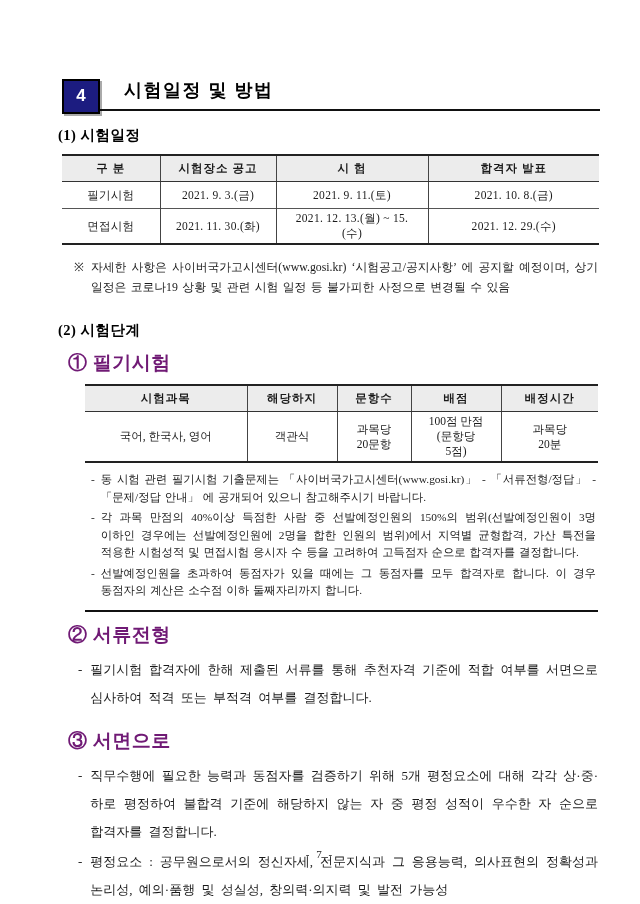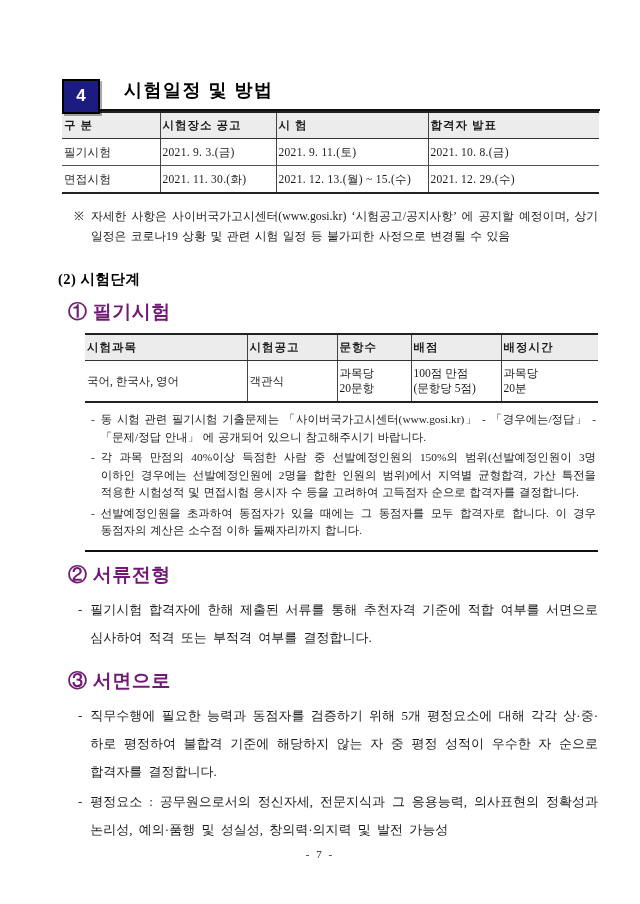--- a/index.html
+++ b/index.html
@@ -65,23 +65,23 @@
 
   
   table.tbl {
     border-collapse: collapse;
     table-layout: fixed;
     font-size: 11.5px;
     border-top: 2px solid #222;
     border-bottom: 2px solid #222;
   }
   table.tbl th, table.tbl td {
-    text-align: left;
+    text-align: center;
     vertical-align: middle;
-    padding: 2px 2px;
+    padding: 2px 14px;
   }
   table.tbl th {
     background: #ececec;
     font-weight: bold;
     border-bottom: 1.5px solid #333;
     height: 21px;
     letter-spacing: 1px;
   }
   table.tbl th + th, table.tbl td + td { border-left: 1px solid #444; }
   table.tbl tbody tr + tr td { border-top: 1px solid #555; }
@@ -157,20 +157,21 @@
 </head>
 <body>
 
 <div class="page">
 
   <div class="sec-header">
     <div class="badge">4</div>
     <div class="sec-title">시험일정 및 방법</div>
   </div>
 
+  <div class="h1">(1) 시험일정</div>
 
   <table class="tbl tbl1">
     <colgroup>
         <col class="c0">
         <col class="c1">
         <col class="c2">
         <col class="c3">
       </colgroup>
     <thead>
       <tr>
@@ -209,21 +210,21 @@
     <colgroup>
         <col class="c0">
         <col class="c1">
         <col class="c2">
         <col class="c3">
         <col class="c4">
       </colgroup>
     <thead>
       <tr>
         <th>시험과목</th>
-        <th>시험공고</th>
+        <th>해당하지</th>
         <th>문항수</th>
         <th>배점</th>
         <th>배정시간</th>
       </tr>
     </thead>
     <tbody>
       <tr>
         <td>국어, 한국사, 영어</td>
         <td>객관식</td>
         <td>
@@ -238,21 +239,21 @@
           <div>과목당</div>
           <div>20분</div>
         </td>
       </tr>
     </tbody>
   </table>
 
   <div class="notes-box">
     <div class="bullet small">
       <span class="dash">-</span>
-      <div class="btext">동 시험 관련 필기시험 기출문제는 「사이버국가고시센터(www.gosi.kr)」 - 「경우에는/정답」 - 「문제/정답 안내」 에 공개되어 있으니 참고해주시기 바랍니다.</div>
+      <div class="btext">동 시험 관련 필기시험 기출문제는 「사이버국가고시센터(www.gosi.kr)」 - 「서류전형/정답」 - 「문제/정답 안내」 에 공개되어 있으니 참고해주시기 바랍니다.</div>
     </div>
     <div class="bullet small">
       <span class="dash">-</span>
       <div class="btext">각 과목 만점의 40%이상 득점한 사람 중 선발예정인원의 150%의 범위(선발예정인원이 3명 이하인 경우에는 선발예정인원에 2명을 합한 인원의 범위)에서 지역별 균형합격, 가산 특전을 적용한 시험성적 및 면접시험 응시자 수 등을 고려하여 고득점자 순으로 합격자를 결정합니다.</div>
     </div>
     <div class="bullet small">
       <span class="dash">-</span>
       <div class="btext">선발예정인원을 초과하여 동점자가 있을 때에는 그 동점자를 모두 합격자로 합니다. 이 경우 동점자의 계산은 소수점 이하 둘째자리까지 합니다.</div>
     </div>
   </div>

